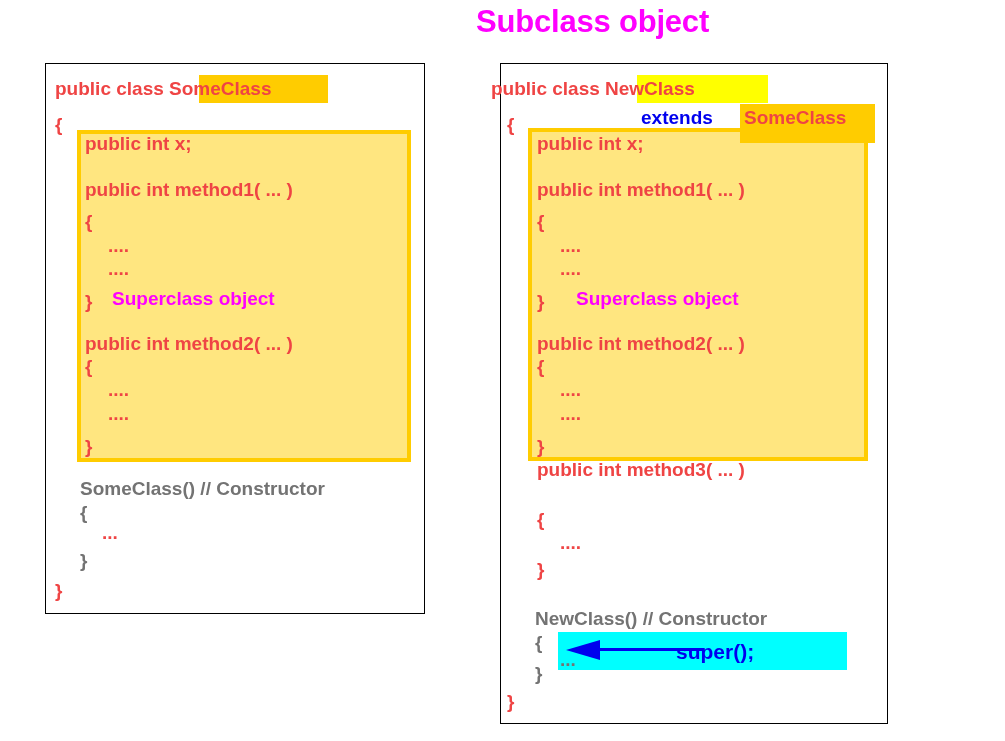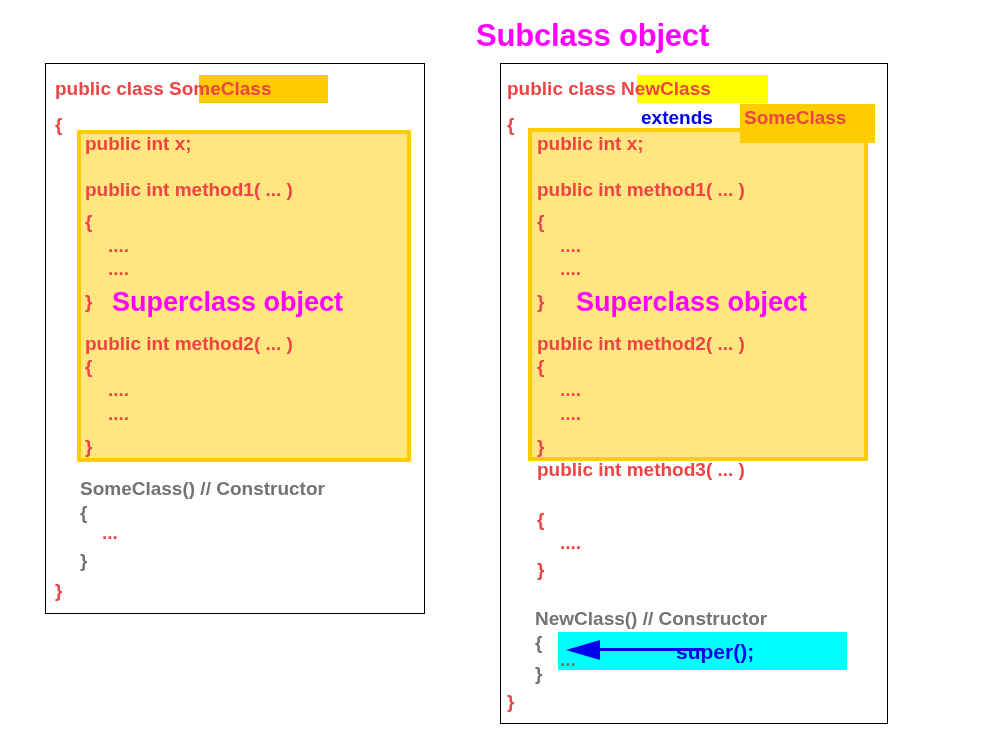--- a/index.html
+++ b/index.html
@@ -12,21 +12,21 @@
     height: 741px;
     position: relative;
     font-family: "Liberation Sans", sans-serif;
     overflow: hidden;
   }
 
   
   #slide-title {
     position: absolute;
     left: 0;
-    top: 18px;
+    top: 4px;
     width: 1005px;
     text-align: center;
     padding-left: 180px;
     box-sizing: border-box;
     color: #ff00ff;
     font-size: 31px;
     font-weight: bold;
     letter-spacing: -0.2px;
     white-space: nowrap;
   }
@@ -131,21 +131,21 @@
     top: 640px;
     color: #0000ee;
     font-size: 21px;
     font-weight: bold;
     white-space: nowrap;
     text-align: right;
   }
 
   .sup-obj {
     color: #ff00ff;
-    font-size: 27px;
+    font-size: 19px;
     font-weight: bold;
   }
 </style>
 </head>
 <body>
 
 <div id="slide-title">Subclass object</div>
 
 <div class="panel" id="panel-superclass"></div>
 
@@ -177,21 +177,21 @@
 <div class="code red" style="left:80px; top:551px;">}</div>
 <div class="code" style="left:55px; top:581px;">}</div>
 
 <div class="panel" id="panel-subclass"></div>
 
 <div class="yellow-box" id="yellow-box-right"></div>
 
 <div class="gold-block" id="gold-extends-block"></div>
 <div class="gold-block" id="yellow-newclass-block"></div>
 
-<div class="code" style="left:507px; top:79px;"><span>public class </span><span>NewClass</span></div>
+<div class="code" style="left:491px; top:79px;"><span>public class </span><span>NewClass</span></div>
 
 <div class="code blue" style="left:641px; top:108px;">extends</div>
 <div class="code" style="left:744px; top:108px;">SomeClass</div>
 
 <div class="code" style="left:507px; top:115px;">{</div>
 
 <div class="code" style="left:537px; top:134px;">public  int x;</div>
 <div class="code" style="left:537px; top:180px;">public int method1( ... )</div>
 <div class="code" style="left:537px; top:212px;">{</div>
 <div class="code" style="left:560px; top:236px;">....</div>

